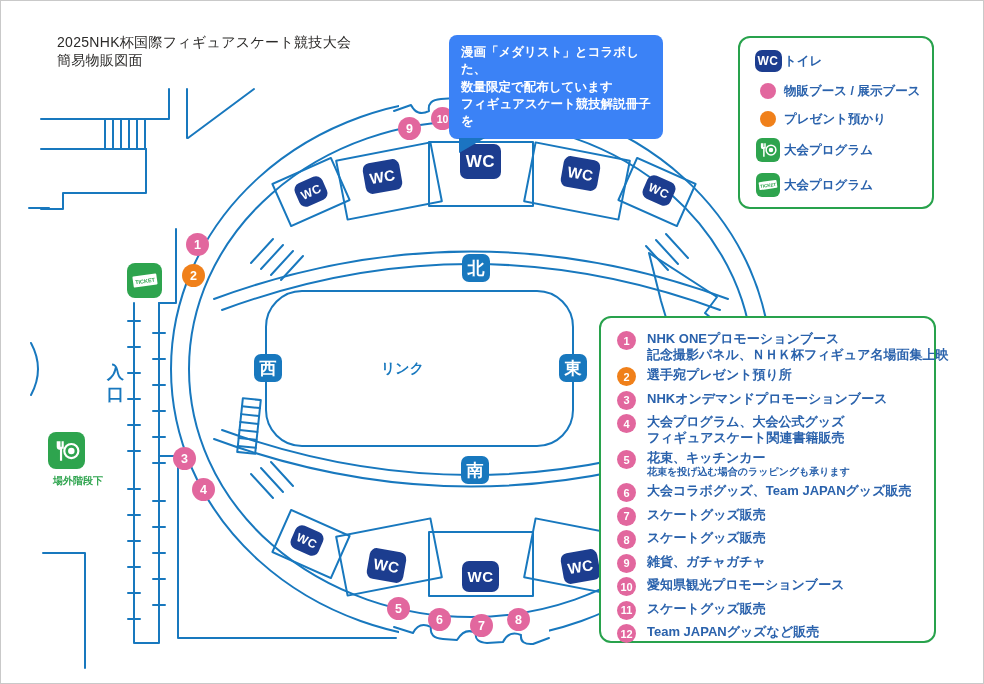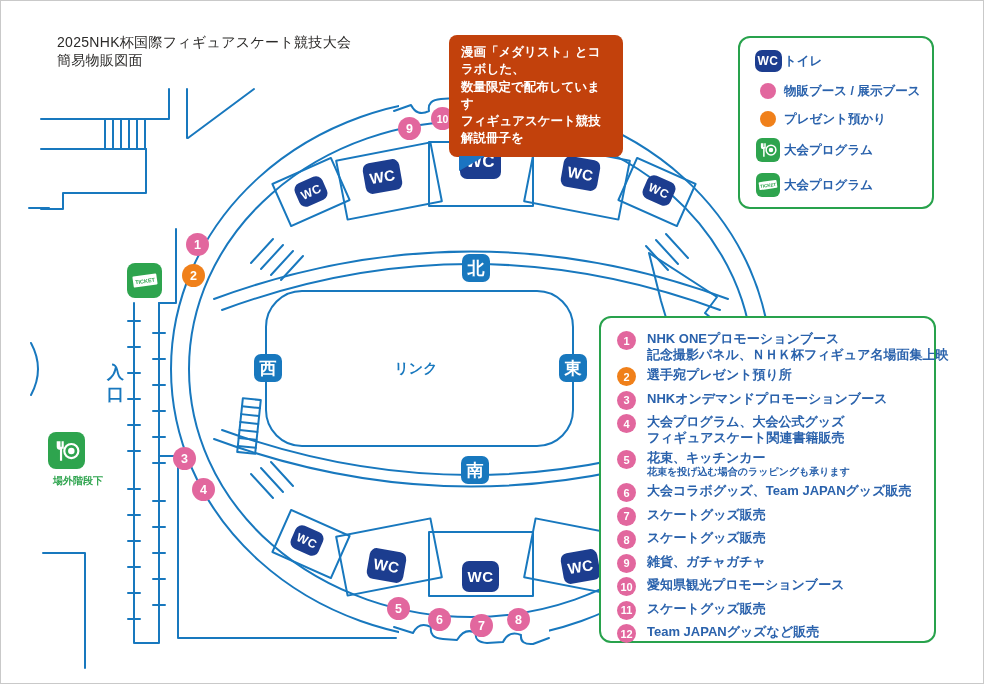--- a/index.html
+++ b/index.html
@@ -8,22 +8,22 @@
   .frame {
     position:relative; width:984px; height:684px; background:#ffffff;
     border:1px solid #c9c9c9; overflow:hidden;
   }
   .map-lines { position:absolute; left:0; top:0; z-index:1; }
 
   .page-title { position:absolute; left:56px; top:33px; z-index:4;
     color:#2b2a29; font-weight:normal; font-size:14px; line-height:1.25; letter-spacing:0.3px; }
 
   
-  .callout { position:absolute; left:448px; top:34px; width:174px; z-index:5;
-    background:#c2410c; border-radius:8px; padding:9px 12px; color:#fff;
+  .callout { position:absolute; left:448px; top:34px; width:214px; z-index:5;
+    background:#3b82f6; border-radius:8px; padding:9px 12px; color:#fff;
     font-size:12.5px; font-weight:bold; line-height:1.38; }
   .callout-tail { position:absolute; left:10px; bottom:-14px; width:0; height:0;
     border-top:15px solid #1b74c2; border-right:26px solid transparent; }
 
   
   .legend { position:absolute; left:737px; top:35px; width:196px; height:173px; z-index:5;
     background:#fff; border:2.5px solid #28a24c; border-radius:12px; padding:12px 10px 10px 12px;
     display:flex; flex-direction:column; justify-content:space-between; }
   .legend-row { display:flex; align-items:center; }
   .legend-icon { width:32px; display:flex; justify-content:center; flex-shrink:0; }
@@ -56,21 +56,21 @@
 
   
   .marker { position:absolute; z-index:3; width:23px; height:23px; border-radius:50%;
     color:#fff; font-weight:bold; font-size:12.5px; display:flex; align-items:center; justify-content:center; }
   .marker.small-num { font-size:10.5px; }
   .dir-badge { position:absolute; z-index:3; width:28px; height:28px; background:#1878be; color:#fff;
     border-radius:7px; font-size:17px; font-weight:bold; display:flex; align-items:center; justify-content:center; }
   .wc-map { position:absolute; z-index:3; width:37px; height:31px; font-size:15px; }
   .wc-map.sm { width:30px; height:25px; font-size:12px; }
   .wc-map.lg { width:41px; height:35px; font-size:17px; }
-  .rink-label { position:absolute; left:380px; top:359px; width:70px; text-align:center; z-index:2;
+  .rink-label { position:absolute; left:380px; top:359px; width:70px; text-align:left; z-index:2;
     color:#1878be; font-size:14px; font-weight:bold; }
   .entrance-label { position:absolute; left:106px; top:341px; width:18px; z-index:3;
     color:#1878be; font-size:17px; font-weight:bold; line-height:1.3; word-break:break-all;margin-top:20px; }
   .sq-map { position:absolute; z-index:3; }
   .ticket-map-icon { left:126px; top:262px; width:35px; height:35px; border-radius:8px; }
   .kitchen-map-icon { left:47px; top:431px; width:37px; height:37px; border-radius:8px; }
   .stairs-label { position:absolute; left:30px; top:473px; width:72px; z-index:3; text-align:right;
     color:#2ea44e; font-size:10px; font-weight:bold; }
 </style>
 </head>

